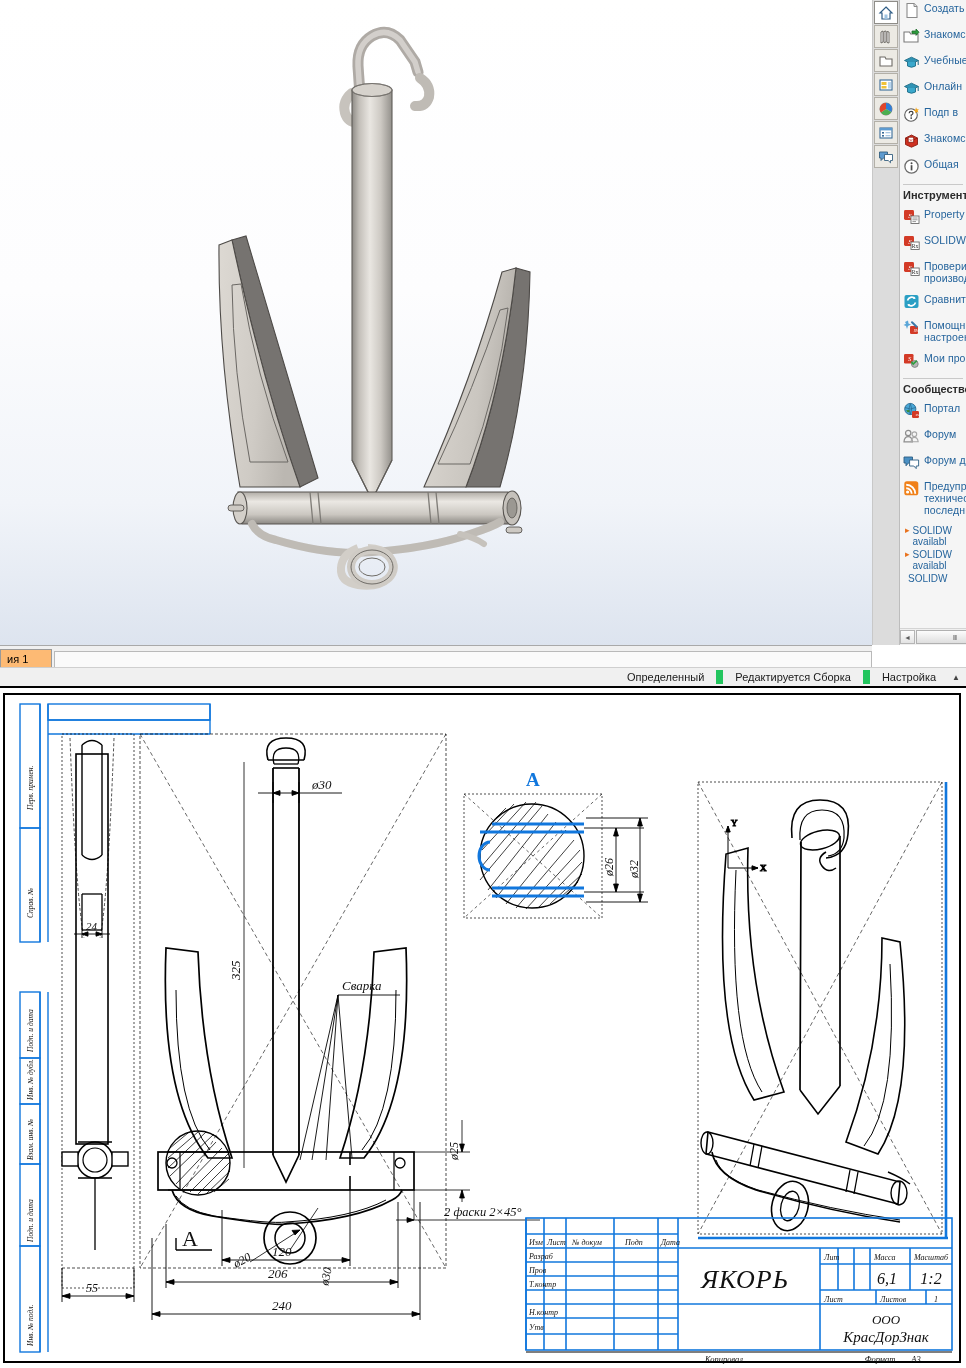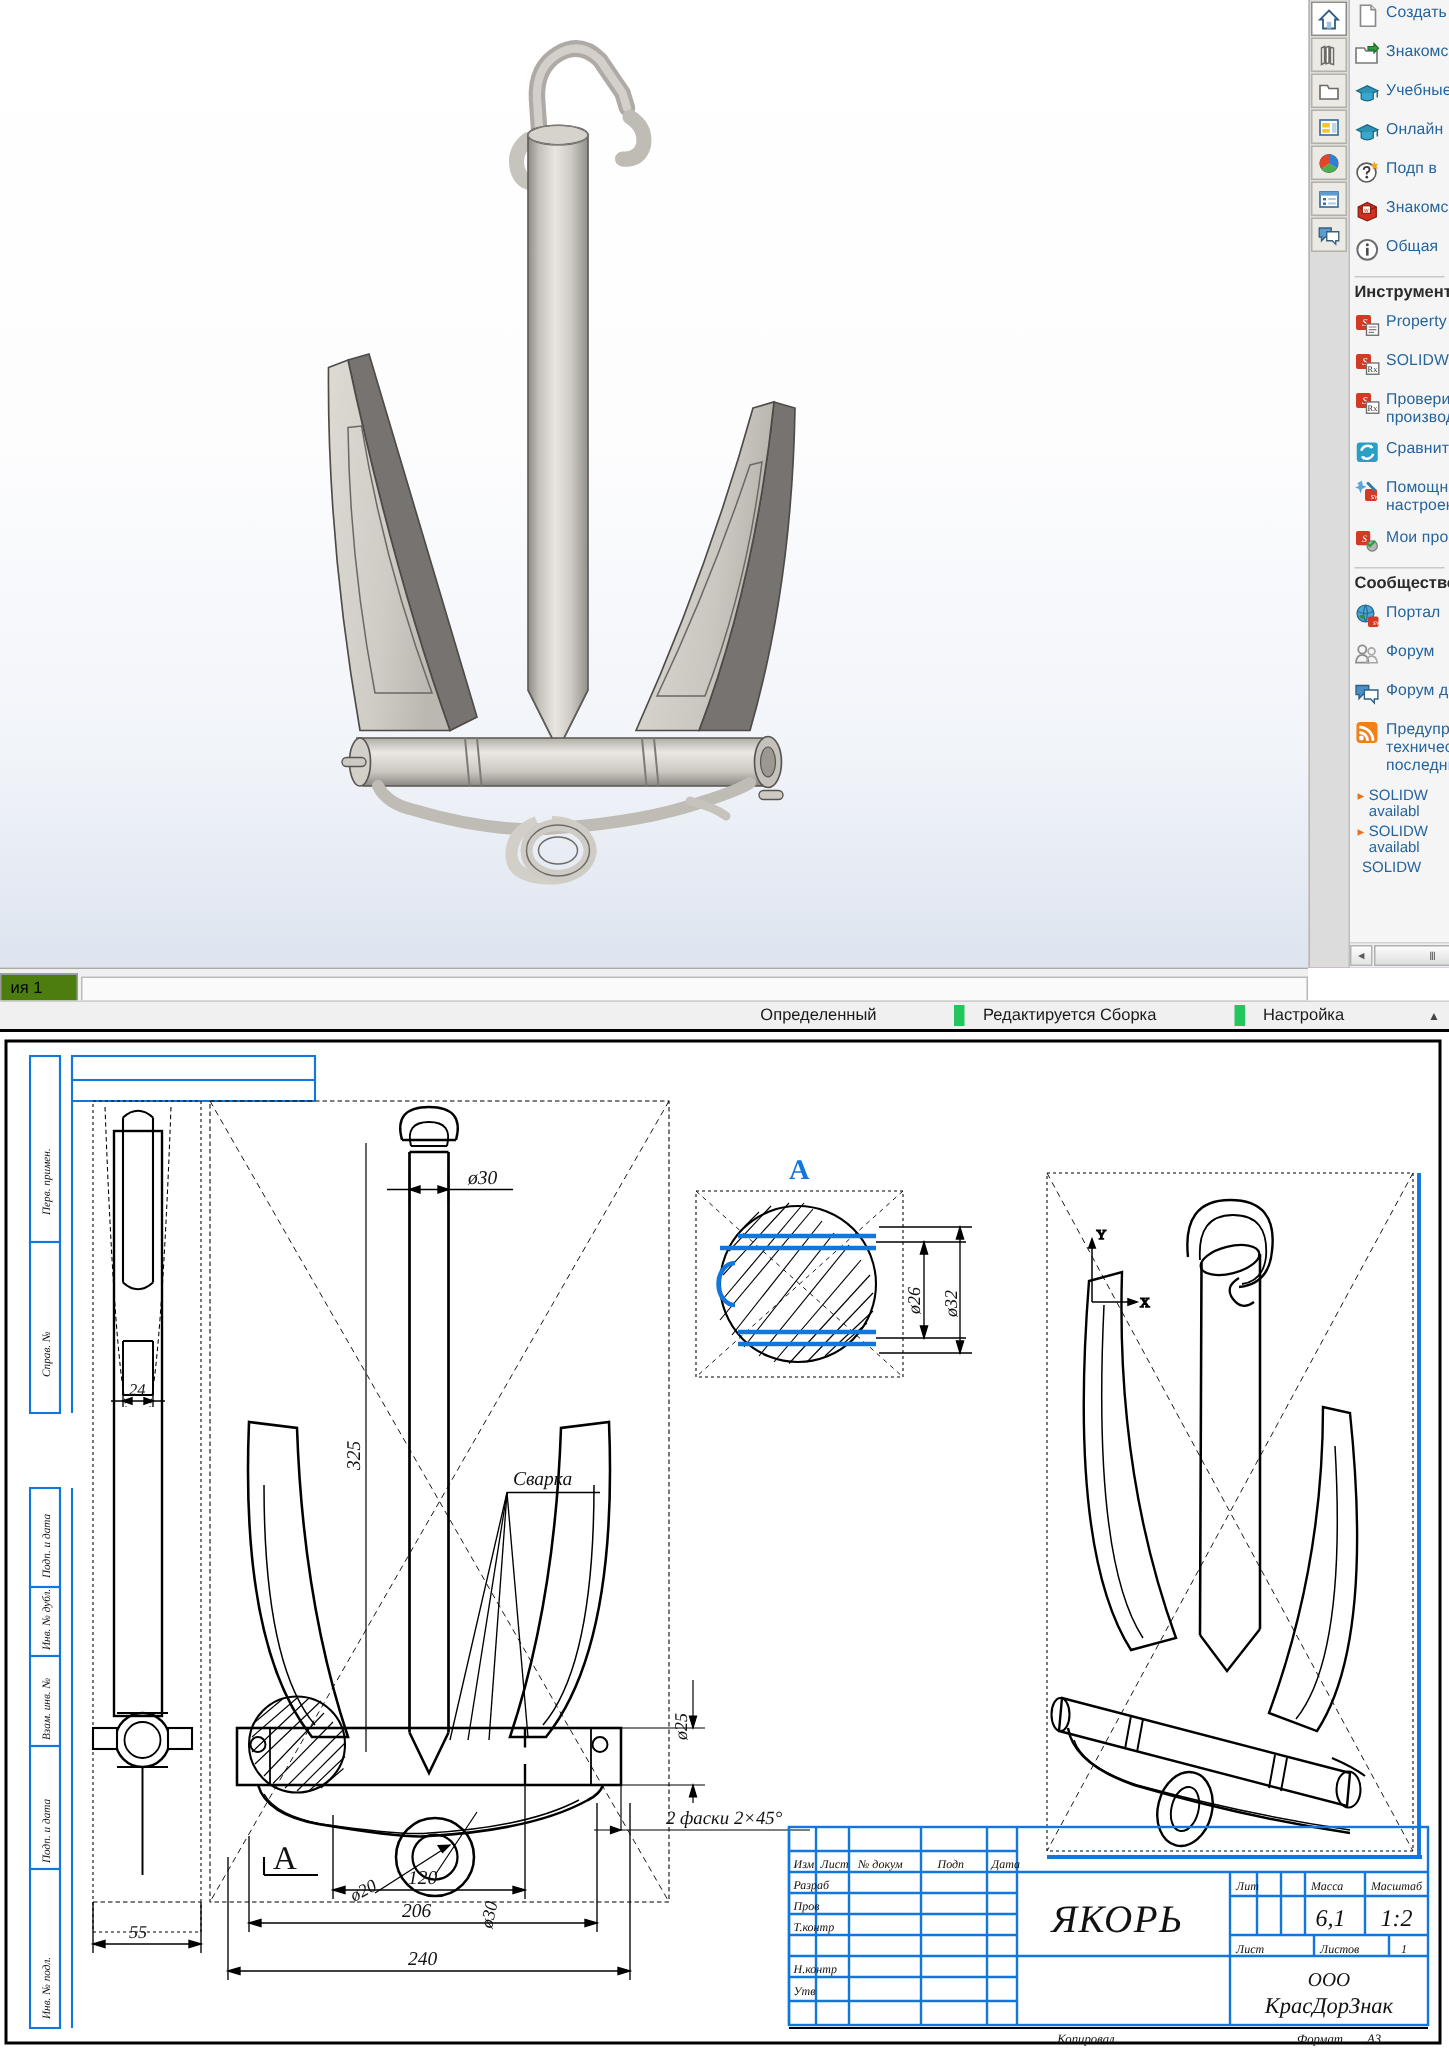--- a/index.html
+++ b/index.html
@@ -12,21 +12,21 @@
   
   #viewport{
     position:absolute;left:0;top:0;width:872px;height:645px;
     background:linear-gradient(to bottom,#ffffff 0%,#fdfdfe 45%,#f1f4f9 78%,#dde4ef 100%);
     overflow:hidden;
   }
   #viewport svg{position:absolute;left:0;top:0;}
   
   #taskpane{
     position:absolute;left:872px;top:0;width:94px;height:645px;
-    background:#a21caf;border-left:1px solid #c8c8c8;
+    background:#bef264;border-left:1px solid #c8c8c8;
     display:flex;flex-direction:row;
   }
   #tabstrip{
     width:26px;background:#dcdcdc;border-right:1px solid #bdbdbd;
     display:flex;flex-direction:column;padding-top:1px;
   }
   .tabbtn{
     width:24px;height:23px;margin:0 0 1px 1px;
     background:#eceae4;border:1px solid #b3b0a8;
     display:flex;align-items:center;justify-content:center;
@@ -71,35 +71,35 @@
     display:flex;align-items:center;justify-content:center;
     font-size:8px;color:#6b6b6b;letter-spacing:-1px;box-sizing:border-box;
   }
   
   #tabbar{
     position:absolute;left:0;top:645px;width:872px;height:22px;
     background:#f0f0f0;border-top:1px solid #a9a9a9;
     display:flex;align-items:flex-end;
   }
   #tab-doc{
-    height:19px;min-width:52px;background:#4d7c0f;
+    height:19px;min-width:52px;background:#fdba74;
     border:1px solid #9a9a9a;border-bottom:none;
     font-size:11px;color:#000;display:flex;align-items:center;
     padding:0 6px;box-sizing:border-box;
   }
   #tab-rest{
     flex:1;height:17px;background:#fafafa;border:1px solid #b9b9b9;
     margin-left:2px;box-sizing:border-box;
   }
   
   #statusbar{
     position:absolute;left:0;top:667px;width:966px;height:21px;
     background:#f0f0f0;border-top:1px solid #cfcfcf;border-bottom:2px solid #000;
     display:flex;align-items:center;justify-content:flex-end;
-    font-size:11px;color:#1a1a1a;box-sizing:border-box;gap:40px;
+    font-size:11px;color:#1a1a1a;box-sizing:border-box;
   }
   .status-cell{padding:0 12px;border-left:7px solid #22c55e;line-height:14px;}
   .status-cell.first{border-left:none;}
   #status-caret{padding:0 6px 0 4px;font-size:8px;color:#444;}
   
   #sheet{
     position:absolute;left:0;top:690px;width:966px;height:678px;
     background:#ffffff;overflow:hidden;
   }
   #sheet svg{position:absolute;left:0;top:0;}

